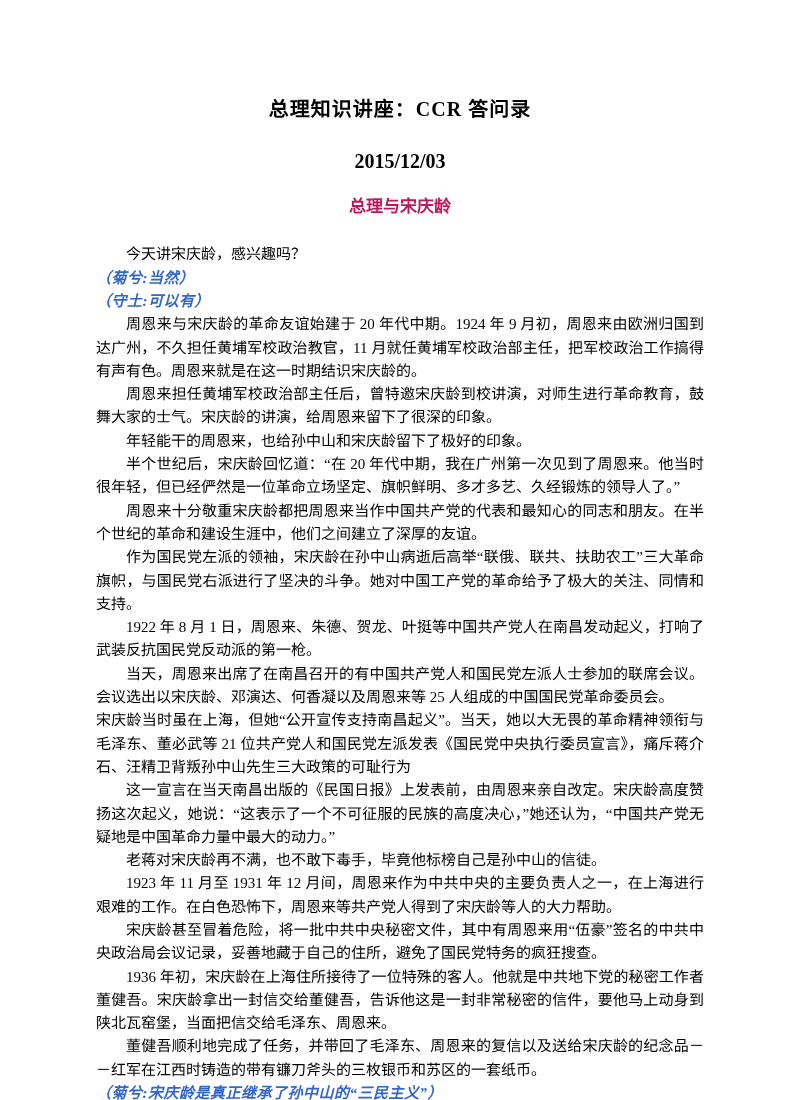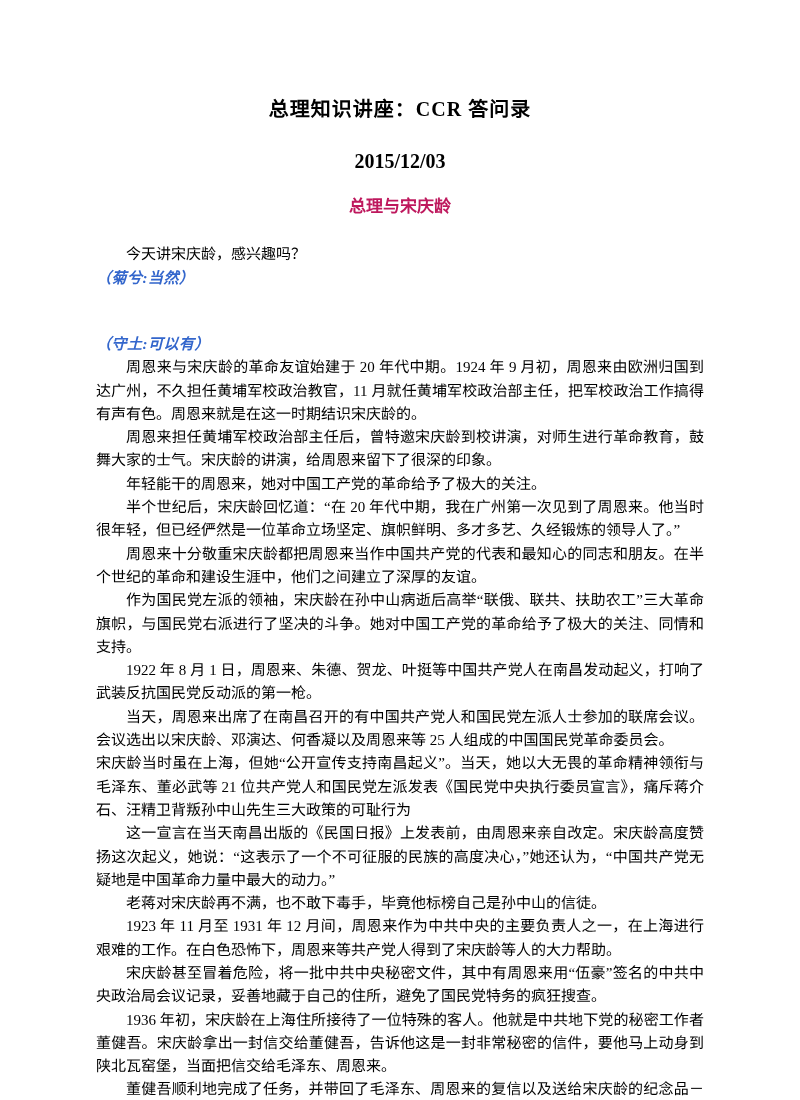--- a/index.html
+++ b/index.html
@@ -61,24 +61,24 @@
 </head>
 <body>
 
 <div class="page">
   <h1 class="doc-title">总理知识讲座：CCR 答问录</h1>
   <div class="doc-date">2015/12/03</div>
   <h2 class="section-heading" style="color: #be185d;">总理与宋庆龄</h2>
   <div class="doc-body">
       <p class="indent">今天讲宋庆龄，感兴趣吗？</p>
       <p class="annotation" style="color: rgb(51, 102, 204);">（菊兮:当然）</p>
-      <p class="annotation" style="color: rgb(51, 102, 204); margin-top: 43px;">（守土:可以有）</p>
+      <p class="annotation" style="color: rgb(51, 102, 204);">（守土:可以有）</p>
       <p class="indent">周恩来与宋庆龄的革命友谊始建于 20 年代中期。1924 年 9 月初，周恩来由欧洲归国到达广州，不久担任黄埔军校政治教官，11 月就任黄埔军校政治部主任，把军校政治工作搞得有声有色。周恩来就是在这一时期结识宋庆龄的。</p>
       <p class="indent">周恩来担任黄埔军校政治部主任后，曾特邀宋庆龄到校讲演，对师生进行革命教育，鼓舞大家的士气。宋庆龄的讲演，给周恩来留下了很深的印象。</p>
-      <p class="indent">年轻能干的周恩来，她对中国工产党的革命给予了极大的关注。</p>
+      <p class="indent">年轻能干的周恩来，也给孙中山和宋庆龄留下了极好的印象。</p>
       <p class="indent">半个世纪后，宋庆龄回忆道：“在 20 年代中期，我在广州第一次见到了周恩来。他当时很年轻，但已经俨然是一位革命立场坚定、旗帜鲜明、多才多艺、久经锻炼的领导人了。”</p>
       <p class="indent">周恩来十分敬重宋庆龄都把周恩来当作中国共产党的代表和最知心的同志和朋友。在半个世纪的革命和建设生涯中，他们之间建立了深厚的友谊。</p>
       <p class="indent">作为国民党左派的领袖，宋庆龄在孙中山病逝后高举“联俄、联共、扶助农工”三大革命旗帜，与国民党右派进行了坚决的斗争。她对中国工产党的革命给予了极大的关注、同情和支持。</p>
       <p class="indent">1922 年 8 月 1 日，周恩来、朱德、贺龙、叶挺等中国共产党人在南昌发动起义，打响了武装反抗国民党反动派的第一枪。</p>
       <p class="indent">当天，周恩来出席了在南昌召开的有中国共产党人和国民党左派人士参加的联席会议。会议选出以宋庆龄、邓演达、何香凝以及周恩来等 25 人组成的中国国民党革命委员会。</p>
       <p>宋庆龄当时虽在上海，但她“公开宣传支持南昌起义”。当天，她以大无畏的革命精神领衔与毛泽东、董必武等 21 位共产党人和国民党左派发表《国民党中央执行委员宣言》，痛斥蒋介石、汪精卫背叛孙中山先生三大政策的可耻行为</p>
       <p class="indent">这一宣言在当天南昌出版的《民国日报》上发表前，由周恩来亲自改定。宋庆龄高度赞扬这次起义，她说：“这表示了一个不可征服的民族的高度决心，”她还认为，“中国共产党无疑地是中国革命力量中最大的动力。”</p>
       <p class="indent">老蒋对宋庆龄再不满，也不敢下毒手，毕竟他标榜自己是孙中山的信徒。</p>
       <p class="indent">1923 年 11 月至 1931 年 12 月间，周恩来作为中共中央的主要负责人之一，在上海进行艰难的工作。在白色恐怖下，周恩来等共产党人得到了宋庆龄等人的大力帮助。</p>
       <p class="indent">宋庆龄甚至冒着危险，将一批中共中央秘密文件，其中有周恩来用“伍豪”签名的中共中央政治局会议记录，妥善地藏于自己的住所，避免了国民党特务的疯狂搜查。</p>

